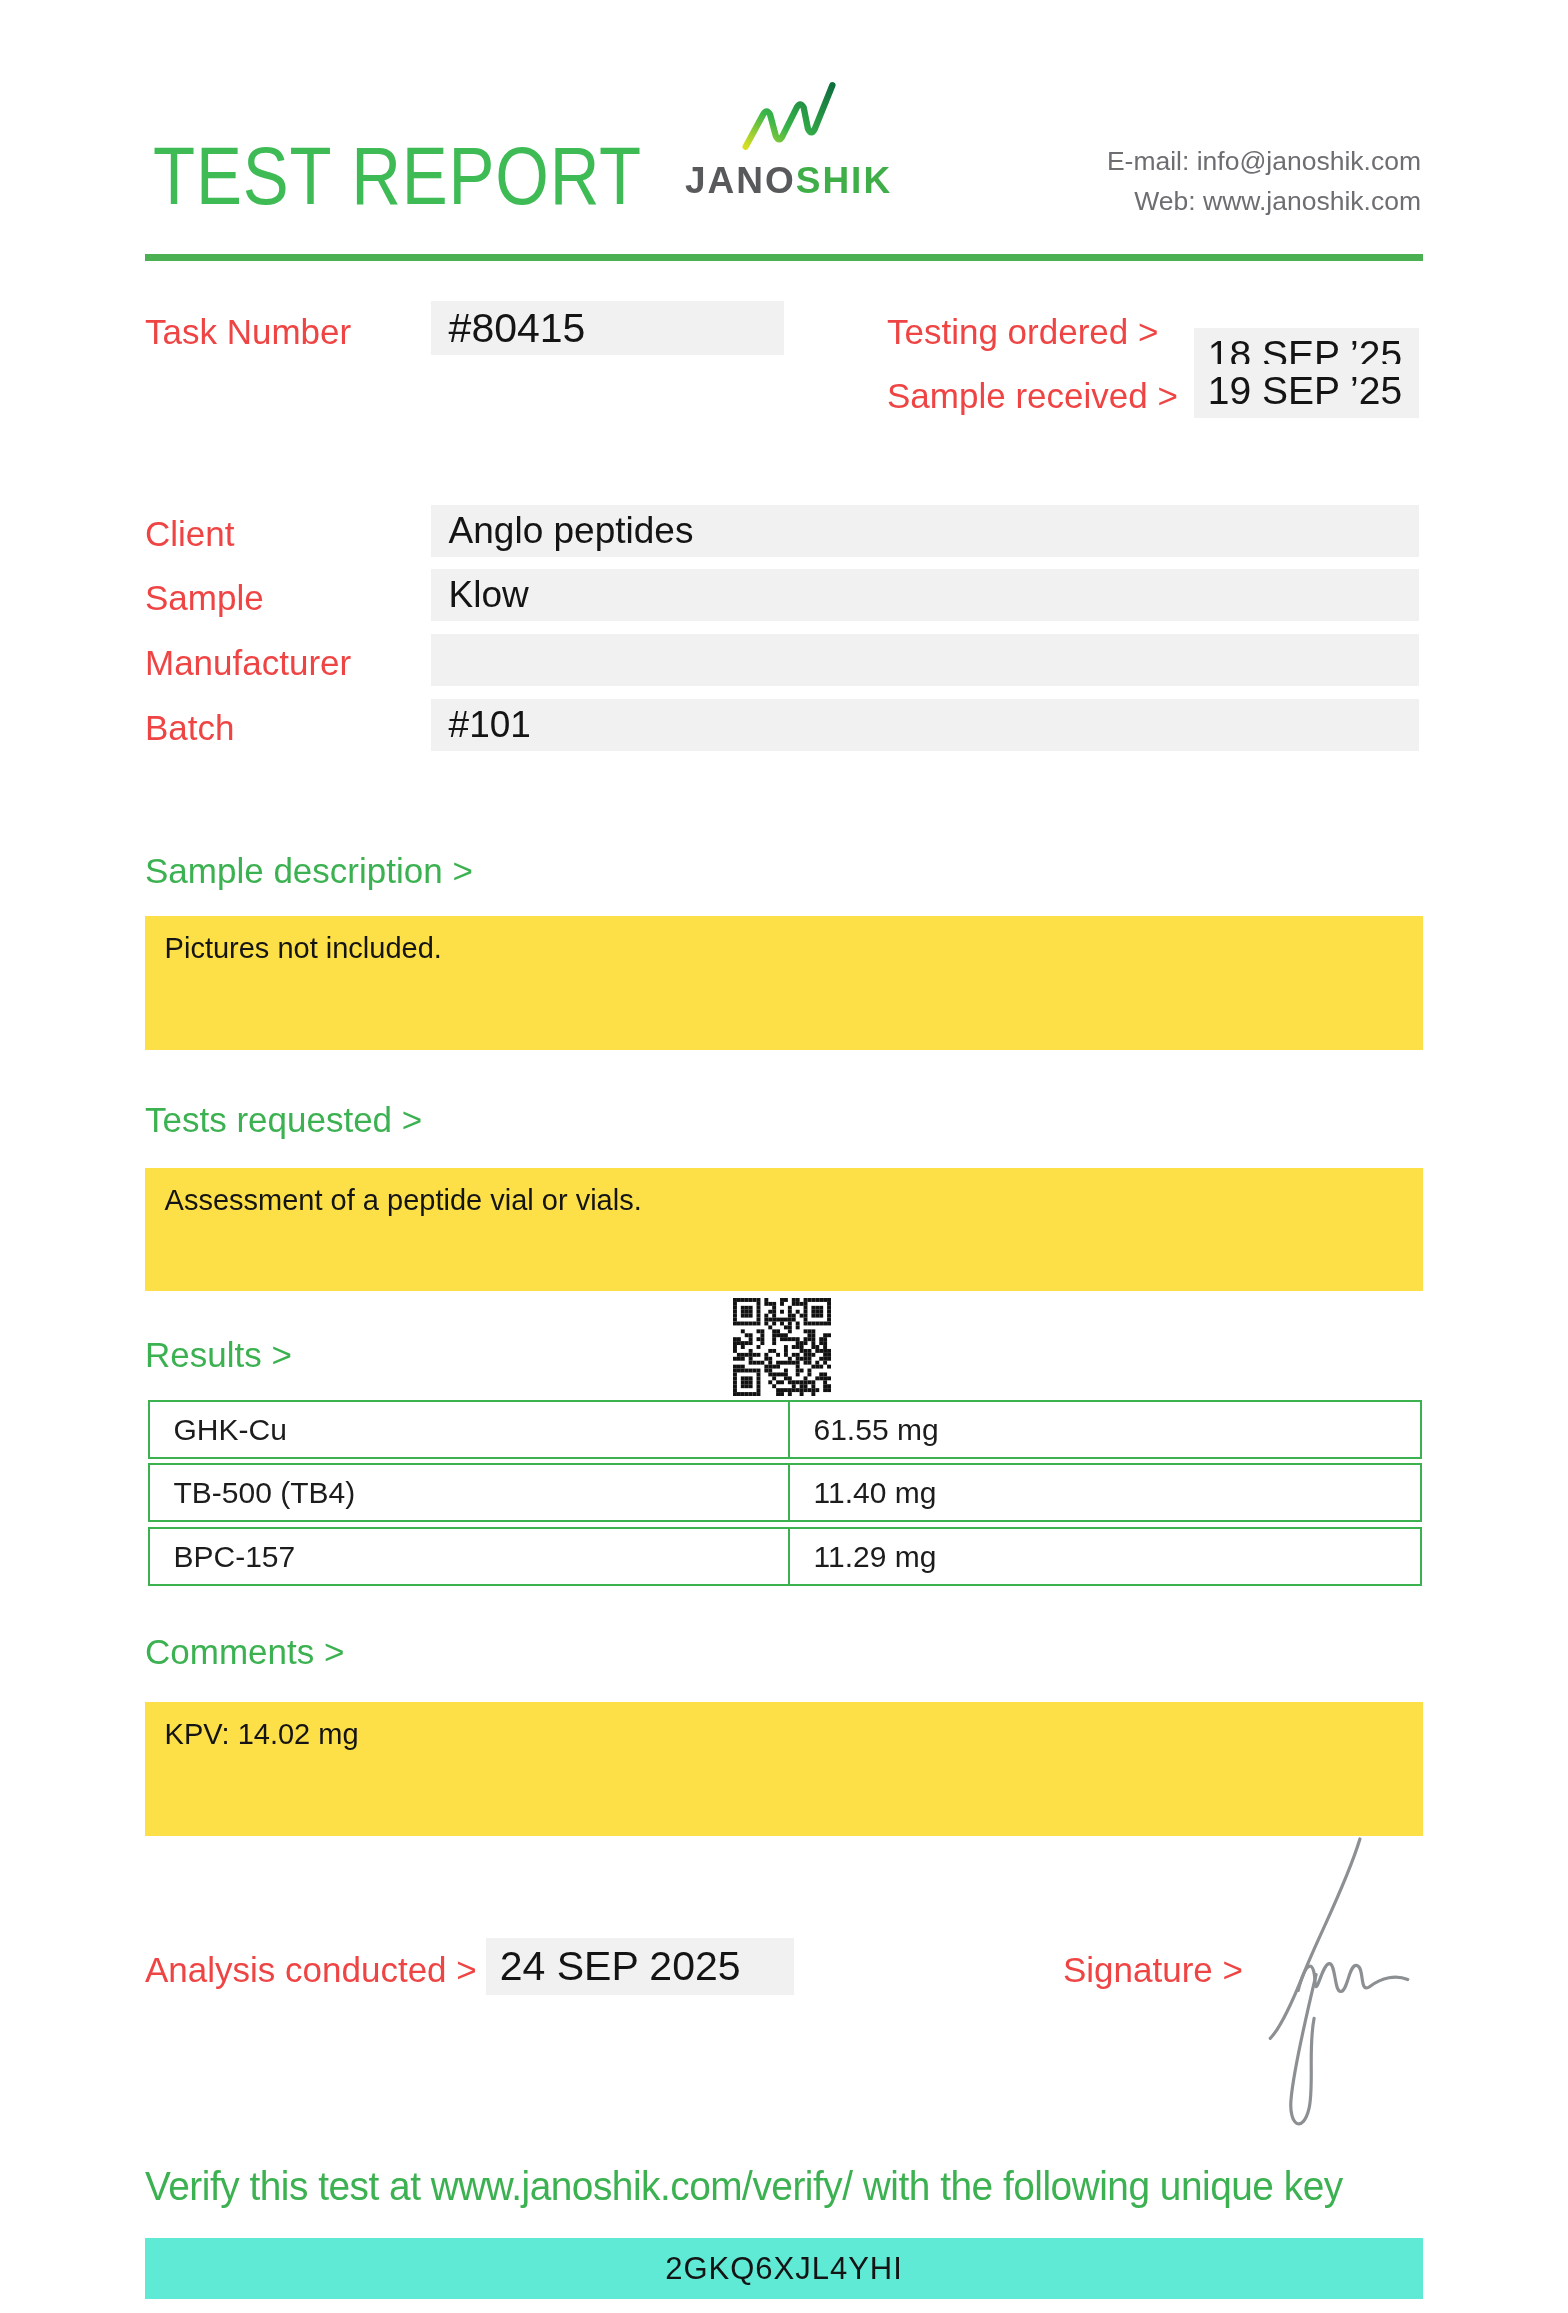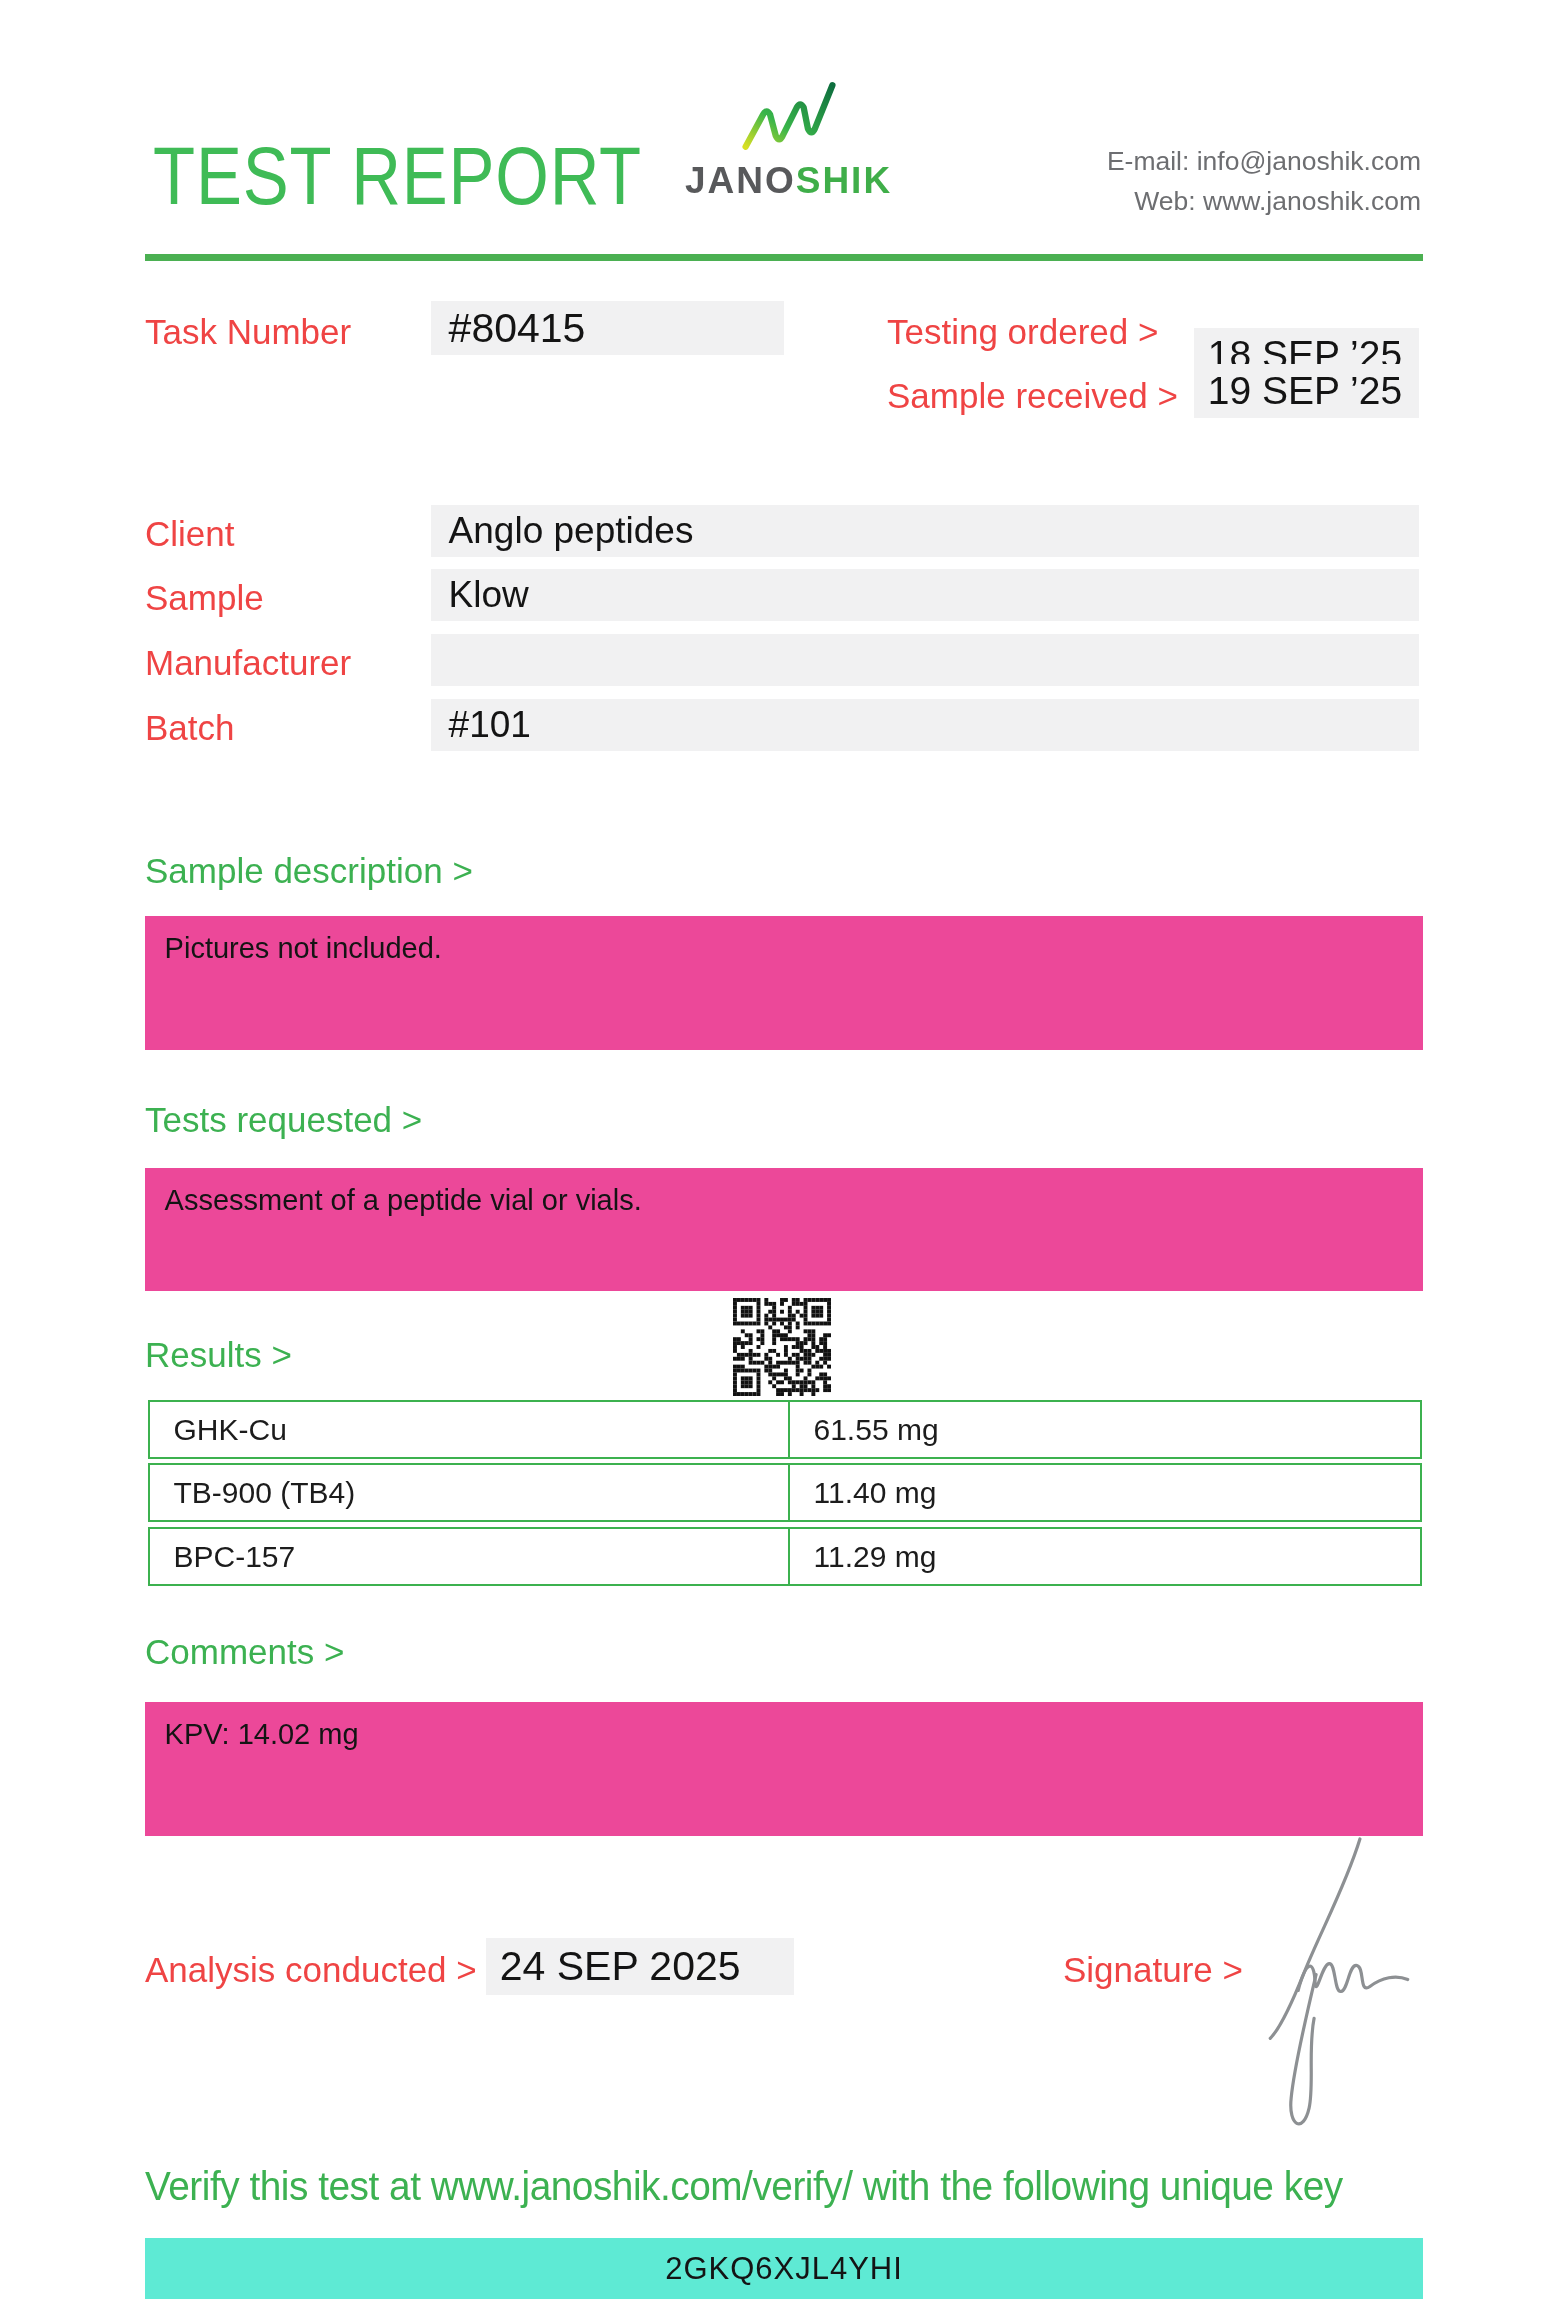--- a/index.html
+++ b/index.html
@@ -26,21 +26,21 @@
   
   .glabel{position:absolute;color:#ef4444;font-size:35px;white-space:nowrap;}
   .gheading{position:absolute;color:#3cb151;font-size:35px;white-space:nowrap;}
   
   .vbox{
     position:absolute;background:#f1f1f2;display:flex;align-items:center;
     font-size:37px;color:#141414;padding-left:17.6px;box-sizing:border-box;white-space:nowrap;
   }
   .vbox.date{font-size:39px;padding-left:13.7px;}
   .bigbox{
-    position:absolute;background:#ec4899;box-sizing:border-box;
+    position:absolute;background:#fde047;box-sizing:border-box;
     font-size:29px;color:#141414;padding:15.7px 19.6px;
   }
   
   .res-row{
     position:absolute;left:148px;width:1274px;height:59px;
     border:2.9px solid #3cb14f;box-sizing:border-box;display:flex;background:#ffffff;
   }
   .res-cell-name{
     width:640px;border-right:2.9px solid #3cb14f;box-sizing:border-box;
     display:flex;align-items:center;padding-left:23.5px;font-size:30px;
@@ -452,21 +452,21 @@
         <rect x="80" y="96" width="4" height="4"></rect>
       </svg></div>
 
   <div class="gheading" style="left:145px;top:1335px;">Results &gt;</div>
 
   <div class="res-row" style="top:1400px;">
     <div class="res-cell-name">GHK-Cu</div>
     <div class="res-cell-val">61.55 mg</div>
   </div>
   <div class="res-row" style="top:1463px;">
-    <div class="res-cell-name">TB-900 (TB4)</div>
+    <div class="res-cell-name">TB-500 (TB4)</div>
     <div class="res-cell-val">11.40 mg</div>
   </div>
   <div class="res-row" style="top:1527px;">
     <div class="res-cell-name">BPC-157</div>
     <div class="res-cell-val">11.29 mg</div>
   </div>
 
   <div class="gheading" style="left:145px;top:1632px;">Comments &gt;</div>
   <div class="bigbox" style="left:145px;top:1702px;width:1278px;height:134px;">KPV: 14.02 mg</div>
 

